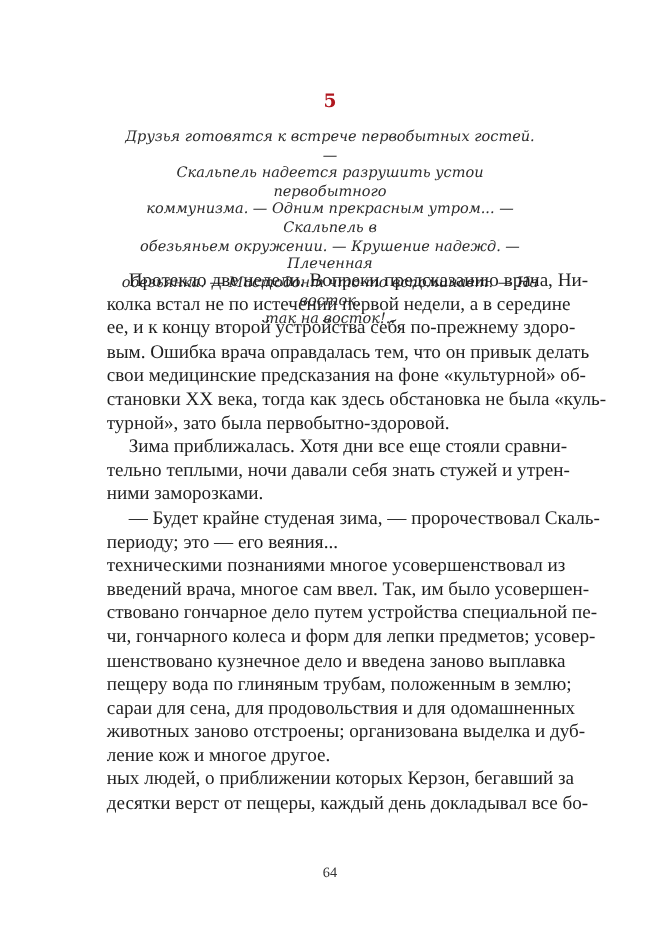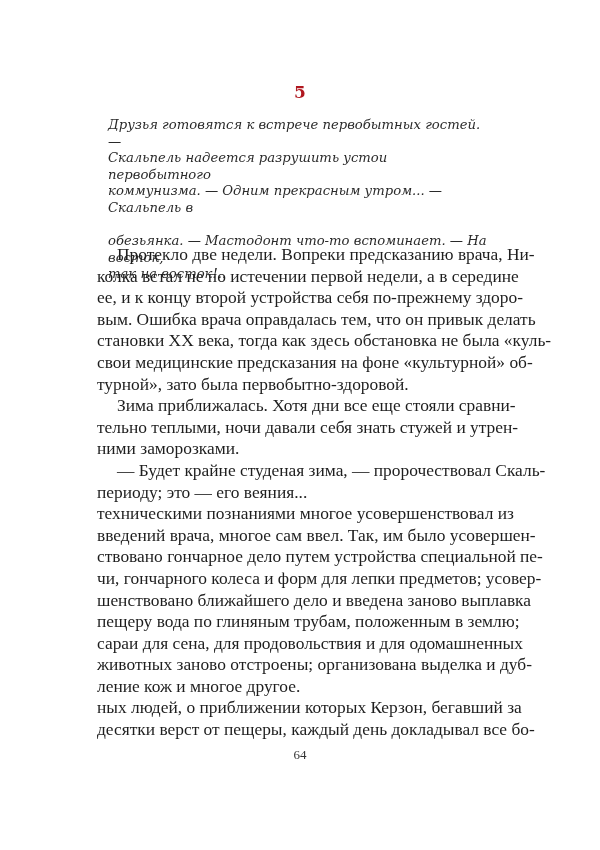--- a/index.html
+++ b/index.html
@@ -31,21 +31,21 @@
       font-size: 17px;
       color: #b0171f;
       line-height: 22px;
     }
     .synopsis {
       position: absolute;
       top: 117px;
       left: 108px;
       width: 384px;
       margin: 0;
-      text-align: left;
+      text-align: center;
       font-family: "DejaVu Serif", serif;
       font-style: italic;
       font-size: 13.2px;
       line-height: 16.6px;
       color: #2a2a2a;
     }
     .body-text {
       position: absolute;
       top: 244px;
       left: 84px;
@@ -64,67 +64,67 @@
       margin-left: 13px;
     }
     .line.indent {
       padding-left: 20px;
     }
     .line.last {
       text-align-last: left;
     }
     .page-number {
       position: absolute;
-      top: 747px;
+      top: 785px;
       left: 0;
       width: 600px;
       text-align: center;
       font-family: "Liberation Serif", serif;
       font-size: 13px;
       color: #333333;
     }
   </style>
 </head>
 <body>
 
 <div class="page">
 
   <div class="chapter-number">5</div>
 
   <p class="synopsis">
     <span>Друзья готовятся к встрече первобытных гостей. —</span><br>
     <span>Скальпель надеется разрушить устои первобытного</span><br>
     <span>коммунизма. — Одним прекрасным утром... — Скальпель в</span><br>
-    <br>
+    <span>обезьяньем окружении. — Крушение надежд. — Плеченная</span><br>
     <span>обезьянка. — Мастодонт что-то вспоминает. — На восток,</span><br>
     <span>так на восток!..</span>
   </p>
 
   <div class="body-text">
 
     <span class="line indent">Протекло две недели. Вопреки предсказанию врача, Ни-</span>
     <span class="line">колка встал не по истечении первой недели, а в середине</span>
     <span class="line">ее, и к концу второй устройства себя по-прежнему здоро-</span>
     <span class="line">вым. Ошибка врача оправдалась тем, что он привык делать</span>
+    <span class="line">свои медицинские предсказания на фоне «культурной» об-</span>
     <span class="line">становки XX века, тогда как здесь обстановка не была «куль-</span>
-    <span class="line">свои медицинские предсказания на фоне «культурной» об-</span>
     <span class="line last">турной», зато была первобытно-здоровой.</span>
 
     <span class="line indent">Зима приближалась. Хотя дни все еще стояли сравни-</span>
     <span class="line">тельно теплыми, ночи давали себя знать стужей и утрен-</span>
     <span class="line last">ними заморозками.</span>
 
     <span class="line indent">— Будет крайне студеная зима, — пророчествовал Скаль-</span>
     <span class="line last">периоду; это — его веяния...</span>
 
     <span class="line">техническими познаниями многое усовершенствовал из</span>
     <span class="line">введений врача, многое сам ввел. Так, им было усовершен-</span>
     <span class="line">ствовано гончарное дело путем устройства специальной пе-</span>
     <span class="line">чи, гончарного колеса и форм для лепки предметов; усовер-</span>
-    <span class="line">шенствовано ближайшего дело и введена заново выплавка</span>
+    <span class="line">шенствовано кузнечное дело и введена заново выплавка</span>
     <span class="line">пещеру вода по глиняным трубам, положенным в землю;</span>
     <span class="line">сараи для сена, для продовольствия и для одомашненных</span>
     <span class="line">животных заново отстроены; организована выделка и дуб-</span>
     <span class="line last">ление кож и многое другое.</span>
 
     <span class="line">ных людей, о приближении которых Керзон, бегавший за</span>
     <span class="line">десятки верст от пещеры, каждый день докладывал все бо-</span>
   </div>
 
   <div class="page-number">64</div>

